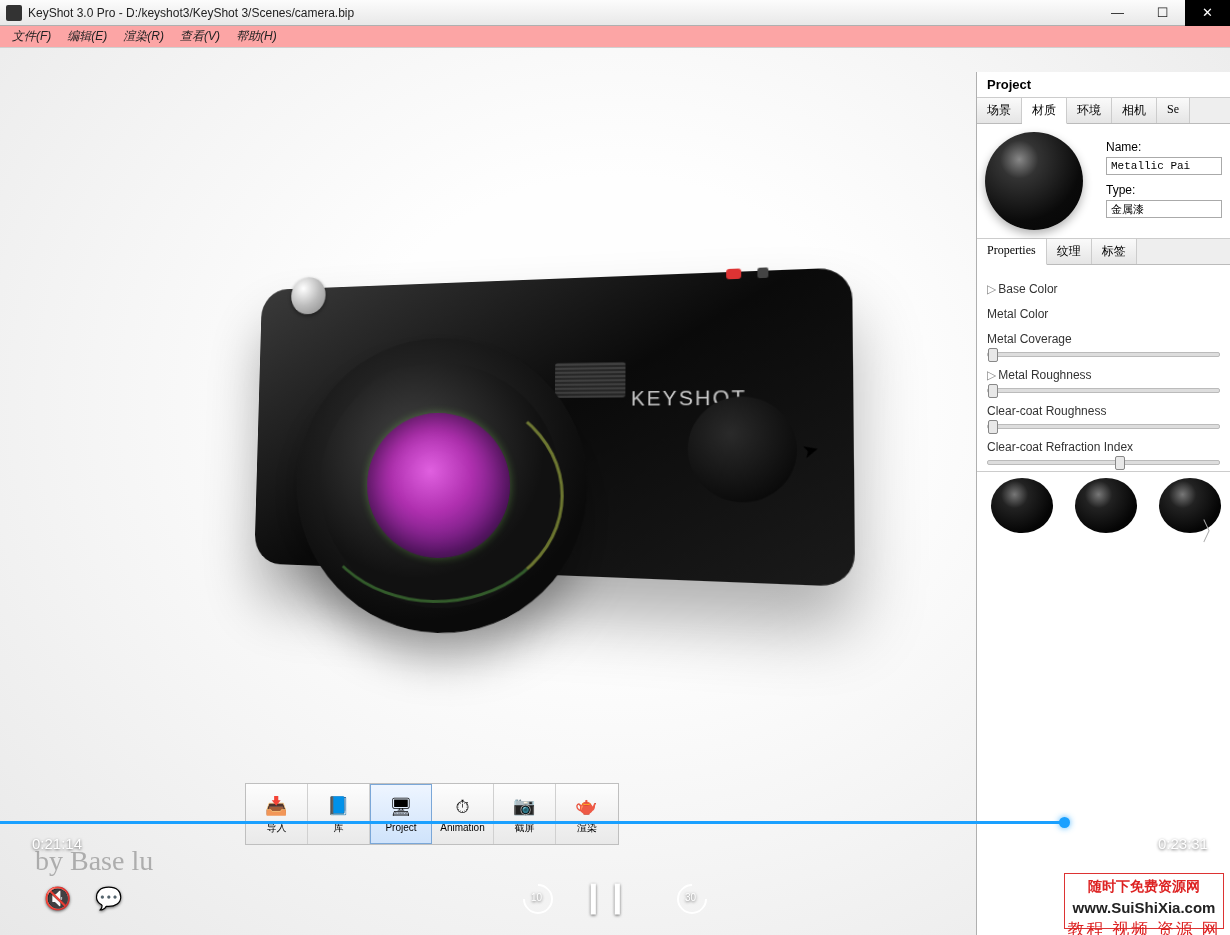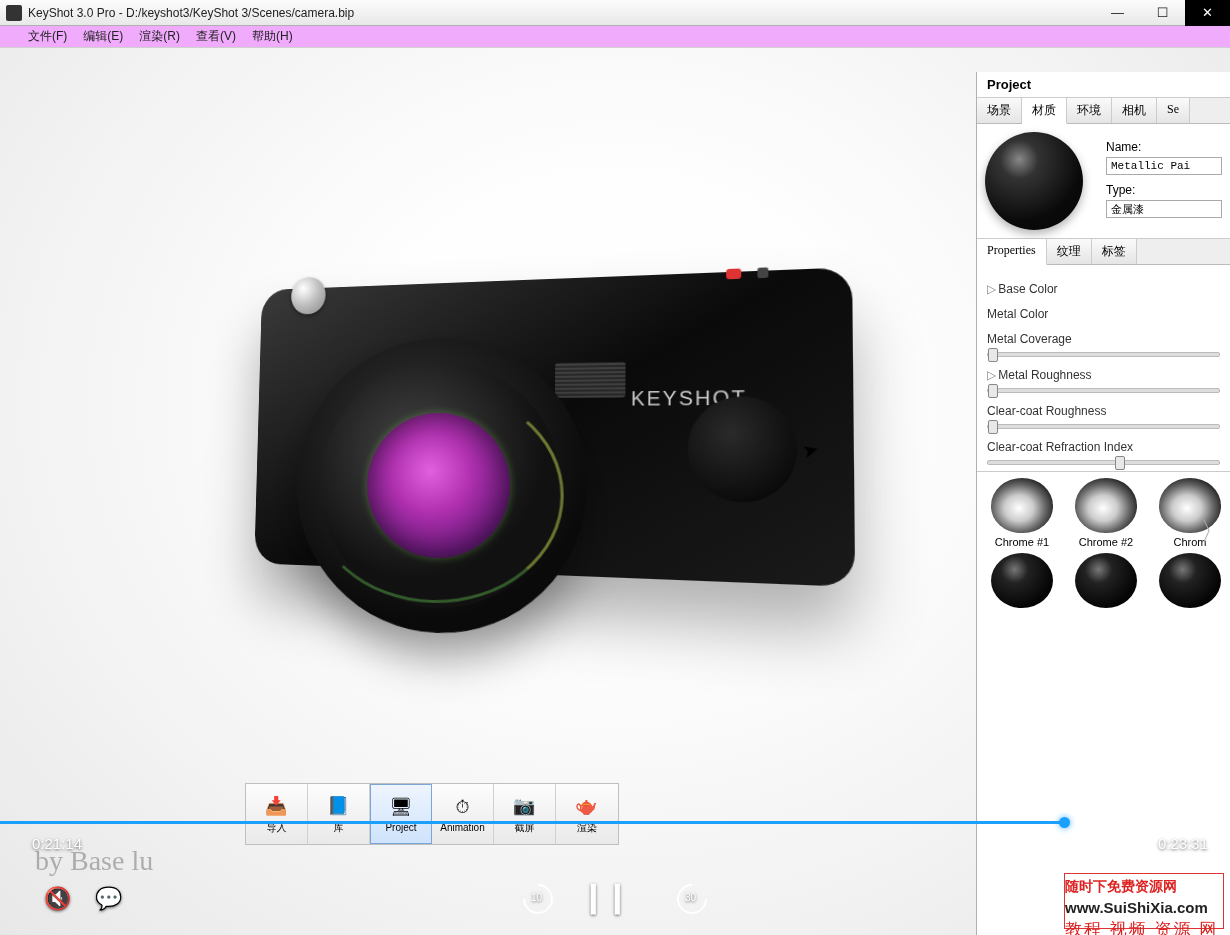--- a/index.html
+++ b/index.html
@@ -9,21 +9,21 @@
 
 
 .titlebar { height: 26px; background: linear-gradient(#fcfcfc,#e8e8e8); display: flex; align-items: center; border-bottom: 1px solid #b0b0b0; font-size: 12px; }
 .titlebar-icon { width: 16px; height: 16px; margin: 0 6px; background: #333; border-radius: 2px; }
 .titlebar-text { flex: 1; color: #222; }
 .titlebar-buttons { display: flex; height: 26px; }
 .titlebar-btn { width: 45px; height: 26px; display: flex; align-items: center; justify-content: center; color: #222; font-size: 13px; }
 .titlebar-btn.close { background: #000; color: #fff; width: 45px; }
 
 
-.menubar { height: 22px; background: #f0abfc; display: flex; align-items: center; border-bottom: 1px solid #d0d0d0; font-size: 12px; padding-left: 20px; }
+.menubar { height: 22px; background: #fca5a5; display: flex; align-items: center; border-bottom: 1px solid #d0d0d0; font-size: 12px; padding-left: 4px; font-style: italic; }
 .menu-item { padding: 2px 8px; color: #222; cursor: pointer; }
 
 
 .main { position: absolute; top: 48px; left: 0; right: 0; bottom: 0; display: flex; }
 
 
 .viewport { flex: 1; background: radial-gradient(ellipse at 50% 40%, #fefefe 30%, #f5f5f5 60%, #e8e8e8 100%); position: relative; overflow: hidden; }
 .camera-body { position: absolute; left: 230px; top: 230px; width: 605px; height: 295px; background: linear-gradient(150deg,#3a3a3a,#0a0a0a 50%,#1a1a1a); border-radius: 30px; transform: perspective(800px) rotateY(-12deg) rotateX(3deg); box-shadow: 0 40px 60px rgba(0,0,0,0.3); }
 .camera-label { position: absolute; right: 95px; top: 110px; color: #c8c8c8; font-size: 20px; letter-spacing: 2px; font-weight: 400; }
 .camera-grip { position: absolute; right: 50px; top: 120px; width: 100px; height: 100px; background: radial-gradient(circle at 40% 35%, #2a2a2a, #000); border-radius: 50%; }
@@ -82,21 +82,21 @@
 .time-right { position: absolute; right: 22px; top: 20px; color: #fff; font-size: 15px; text-shadow: 0 1px 3px rgba(0,0,0,0.6); }
 .video-controls { position: absolute; left: 0; right: 0; bottom: 16px; height: 40px; display: flex; align-items: center; }
 .vc-left { display: flex; gap: 24px; margin-left: 44px; }
 .vc-center { position: absolute; left: 50%; transform: translateX(-50%); display: flex; gap: 38px; align-items: flex-start; }
 .vc-right { position: absolute; right: 20px; display: flex; gap: 22px; align-items: center; }
 .vc-icon { color: #fff; font-size: 22px; text-shadow: 0 1px 3px rgba(0,0,0,0.6); cursor: pointer; pointer-events: auto; }
 .vc-skip { position: relative; color: #fff; font-size: 10px; }
 .vc-skip .arc { width: 30px; height: 30px; border: 2.5px solid #fff; border-radius: 50%; border-top-color: transparent; display: block; }
 .vc-skip .num { position: absolute; top: 8px; left: 8px; }
 
-.watermark-box { position: absolute; right: 6px; bottom: 6px; width: 160px; height: 56px; background: #fff; border: 1px solid #d33; font-size: 12px; padding-top: 3px; line-height: 1.4; }
+.watermark-box { position: absolute; right: 6px; bottom: 6px; width: 160px; height: 56px; background: #fff; border: 1px solid #d33; font-size: 12px; text-align: center; padding-top: 3px; line-height: 1.4; }
 .watermark-box .line1 { color: #d22; font-weight: bold; font-size: 14px; }
 .watermark-box .line2 { color: #222; font-weight: bold; font-size: 15px; }
 .watermark-box .line3 { color: #d22; font-size: 17px; letter-spacing: 2px; }
 </style>
 </head>
 <body>
 
 <div class="window">
 
   <div class="titlebar">
@@ -209,34 +209,20 @@
       <div class="prop-row"><span>Clear-coat Refraction Index</span></div>
       <div class="slider-track">
           <div class="slider-thumb" style="left:55%"></div>
         </div>
     </div>
     <div class="expand-arrow">〉</div>
 
     <div class="mat-library">
       <div class="mat-row">
         <div class="mat-item">
-          <div class="mat-thumb chrome"></div>
-          <span>Chrome #1</span>
-        </div>
-        <div class="mat-item">
-          <div class="mat-thumb chrome"></div>
-          <span>Chrome #2</span>
-        </div>
-        <div class="mat-item">
-          <div class="mat-thumb chrome"></div>
-          <span>Chrom</span>
-        </div>
-      </div>
-      <div class="mat-row">
-        <div class="mat-item">
             <div class="mat-thumb dark"></div>
           </div>
         <div class="mat-item">
             <div class="mat-thumb dark"></div>
           </div>
         <div class="mat-item">
             <div class="mat-thumb dark"></div>
           </div>
       </div>
     </div>

